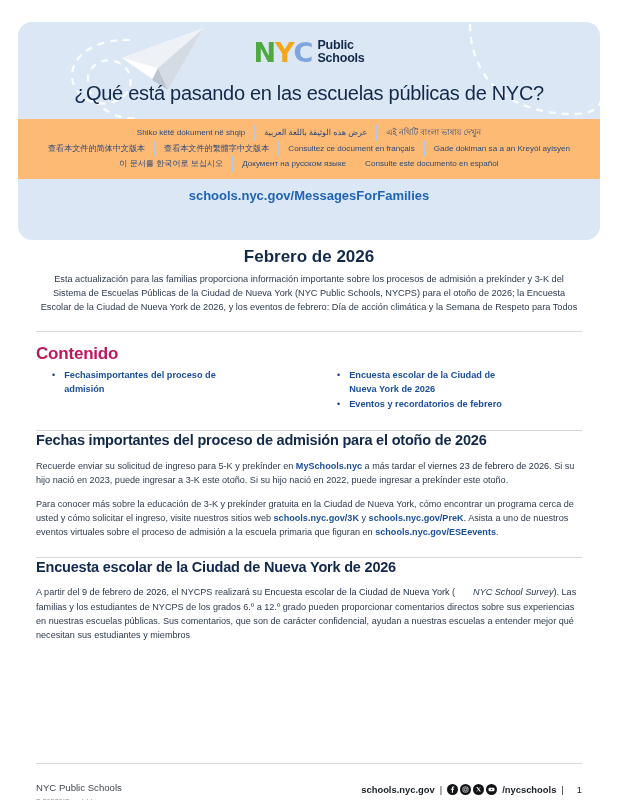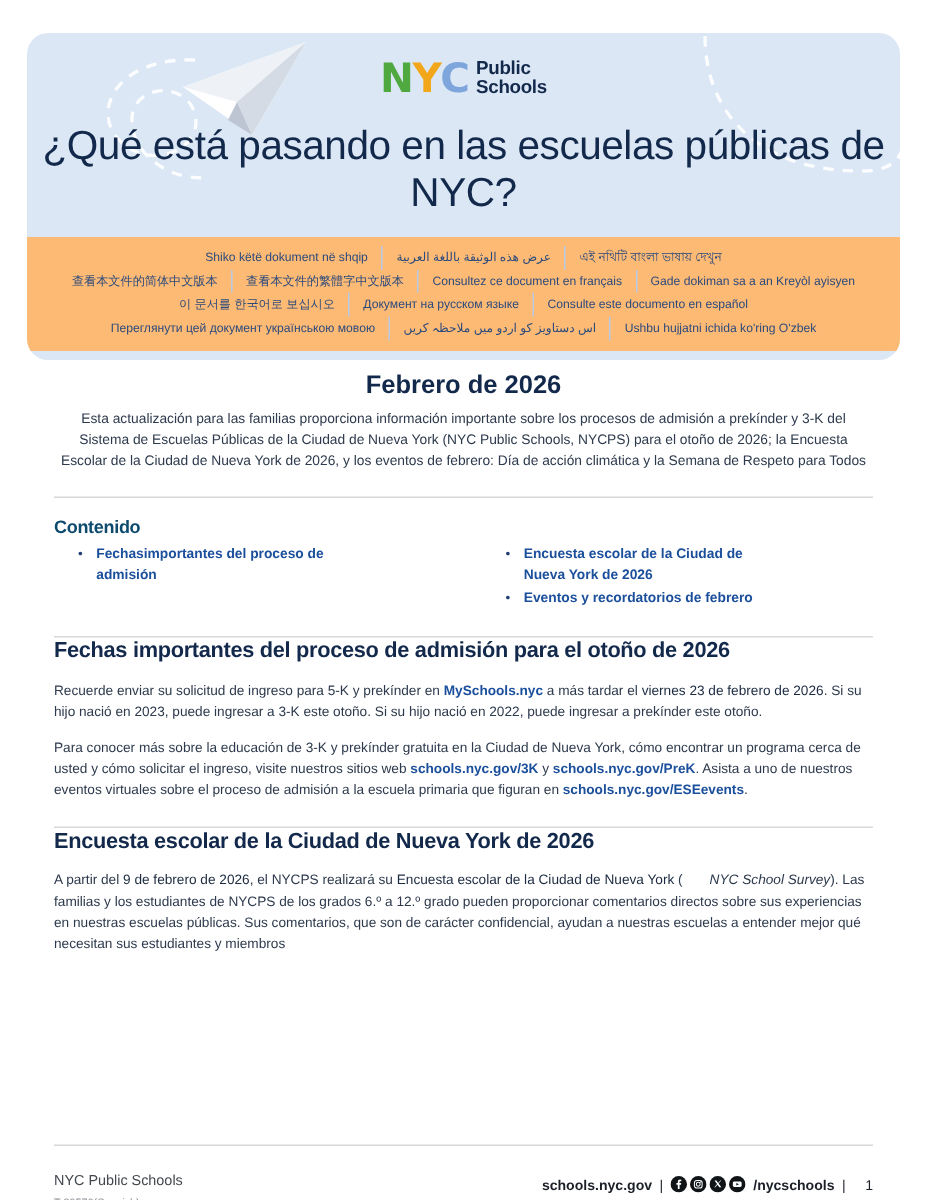--- a/index.html
+++ b/index.html
@@ -36,21 +36,21 @@
   .l-y { color:#f2a71b; }
   .l-c { color:#7ea6dd; }
   .logo-text {
     color:#13294b; font-weight:bold; font-size:12.5px; line-height:1.04;
     letter-spacing:-0.2px; padding-bottom:1px;
   }
   .banner-title {
     position:relative; z-index:3;
     text-align:center;
     color:#13294b;
-    font-size:27px;
+    font-size:20px;
     font-weight:400;
     letter-spacing:-0.3px;
     margin-top: 14px;
   }
 
   
   .lang-band {
     position:relative; z-index:3;
     margin-top: 14px;
     background:#fdba74;
@@ -97,21 +97,21 @@
   }
 
   .rule {
     height:1px; background:#d6d8dc;
     margin: 17px 36px 0 36px;
   }
 
   
   .content-block { margin: 12px 36px 0 36px; }
   .h-contenido {
-    color:#0c4a6e; font-weight:bold; font-size:12px;
+    color:#be185d; font-weight:bold; font-size:17px;
     letter-spacing:-0.2px;
   }
   .toc-cols { display:flex; margin-top:5px; }
   .toc-col { width:50%; padding-left: 16px; }
   .toc-col:last-child { padding-left: 28px; }
   .toc-item {
     display:flex; gap:9px; align-items:flex-start;
     margin-bottom: 2px;
   }
   .toc-bullet { color:#1f3e73; font-size:9px; line-height:1.45; }
@@ -200,25 +200,20 @@
       <div class="lang-row">
         <div class="lang-item">查看本文件的简体中文版本</div>
         <div class="lang-item">查看本文件的繁體字中文版本</div>
         <div class="lang-item">Consultez ce document en français</div>
         <div class="lang-item">Gade dokiman sa a an Kreyòl ayisyen</div>
       </div>
       <div class="lang-row">
         <div class="lang-item">이 문서를 한국어로 보십시오</div>
         <div class="lang-item">Документ на русском языке</div>
         <div class="lang-item">Consulte este documento en español</div>
-      </div>
-      <div class="lang-row">
-        <div class="lang-item">Переглянути цей документ українською мовою</div>
-        <div class="lang-item">اس دستاویز کو اردو میں ملاحظہ کریں</div>
-        <div class="lang-item">Ushbu hujjatni ichida ko'ring O'zbek</div>
       </div>
     </div>
 
     <div class="banner-url">schools.nyc.gov/MessagesForFamilies</div>
   </div>
 
   <div class="month">Febrero de 2026</div>
   <div class="intro">Esta actualización para las familias proporciona información importante sobre los procesos de admisión a prekínder y 3-K del Sistema de Escuelas Públicas de la Ciudad de Nueva York (NYC Public Schools, NYCPS) para el otoño de 2026; la Encuesta Escolar de la Ciudad de Nueva York de 2026, y los eventos de febrero: Día de acción climática y la Semana de Respeto para Todos</div>
 
   <div class="rule"></div>

